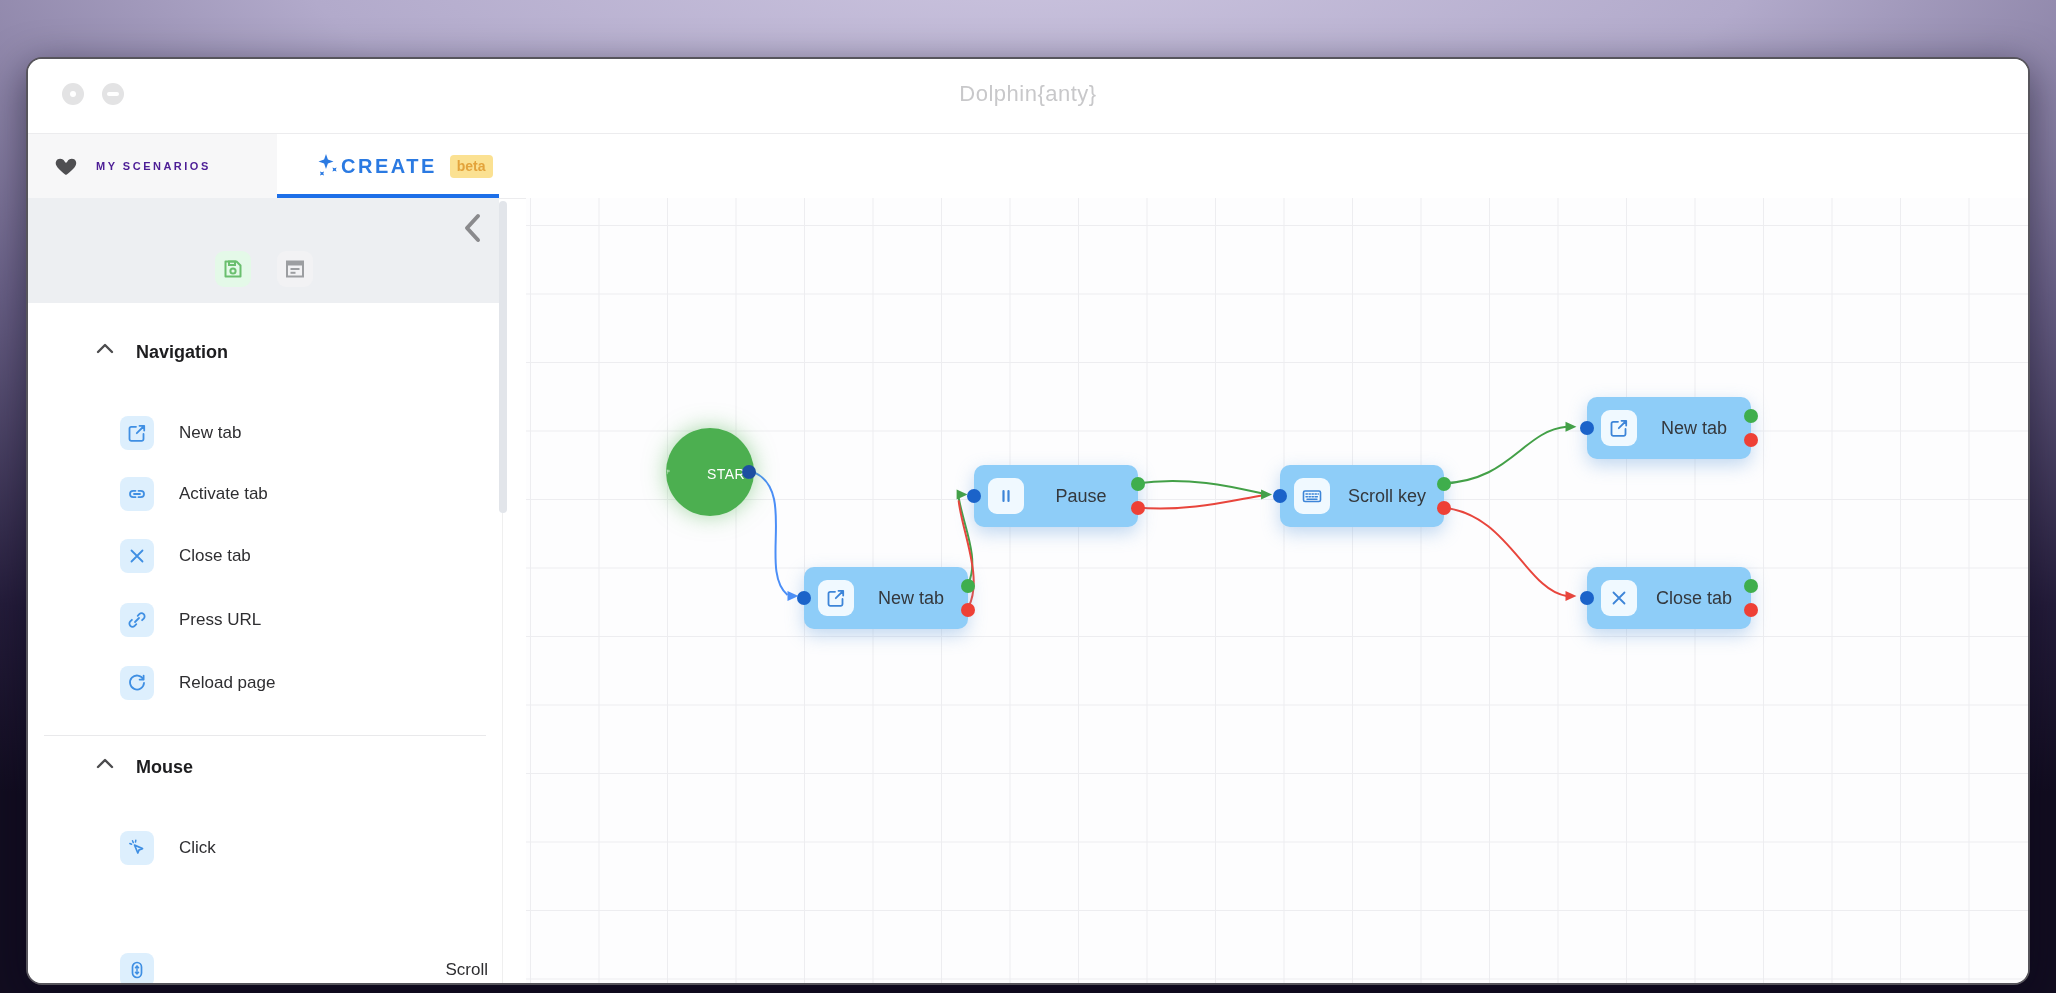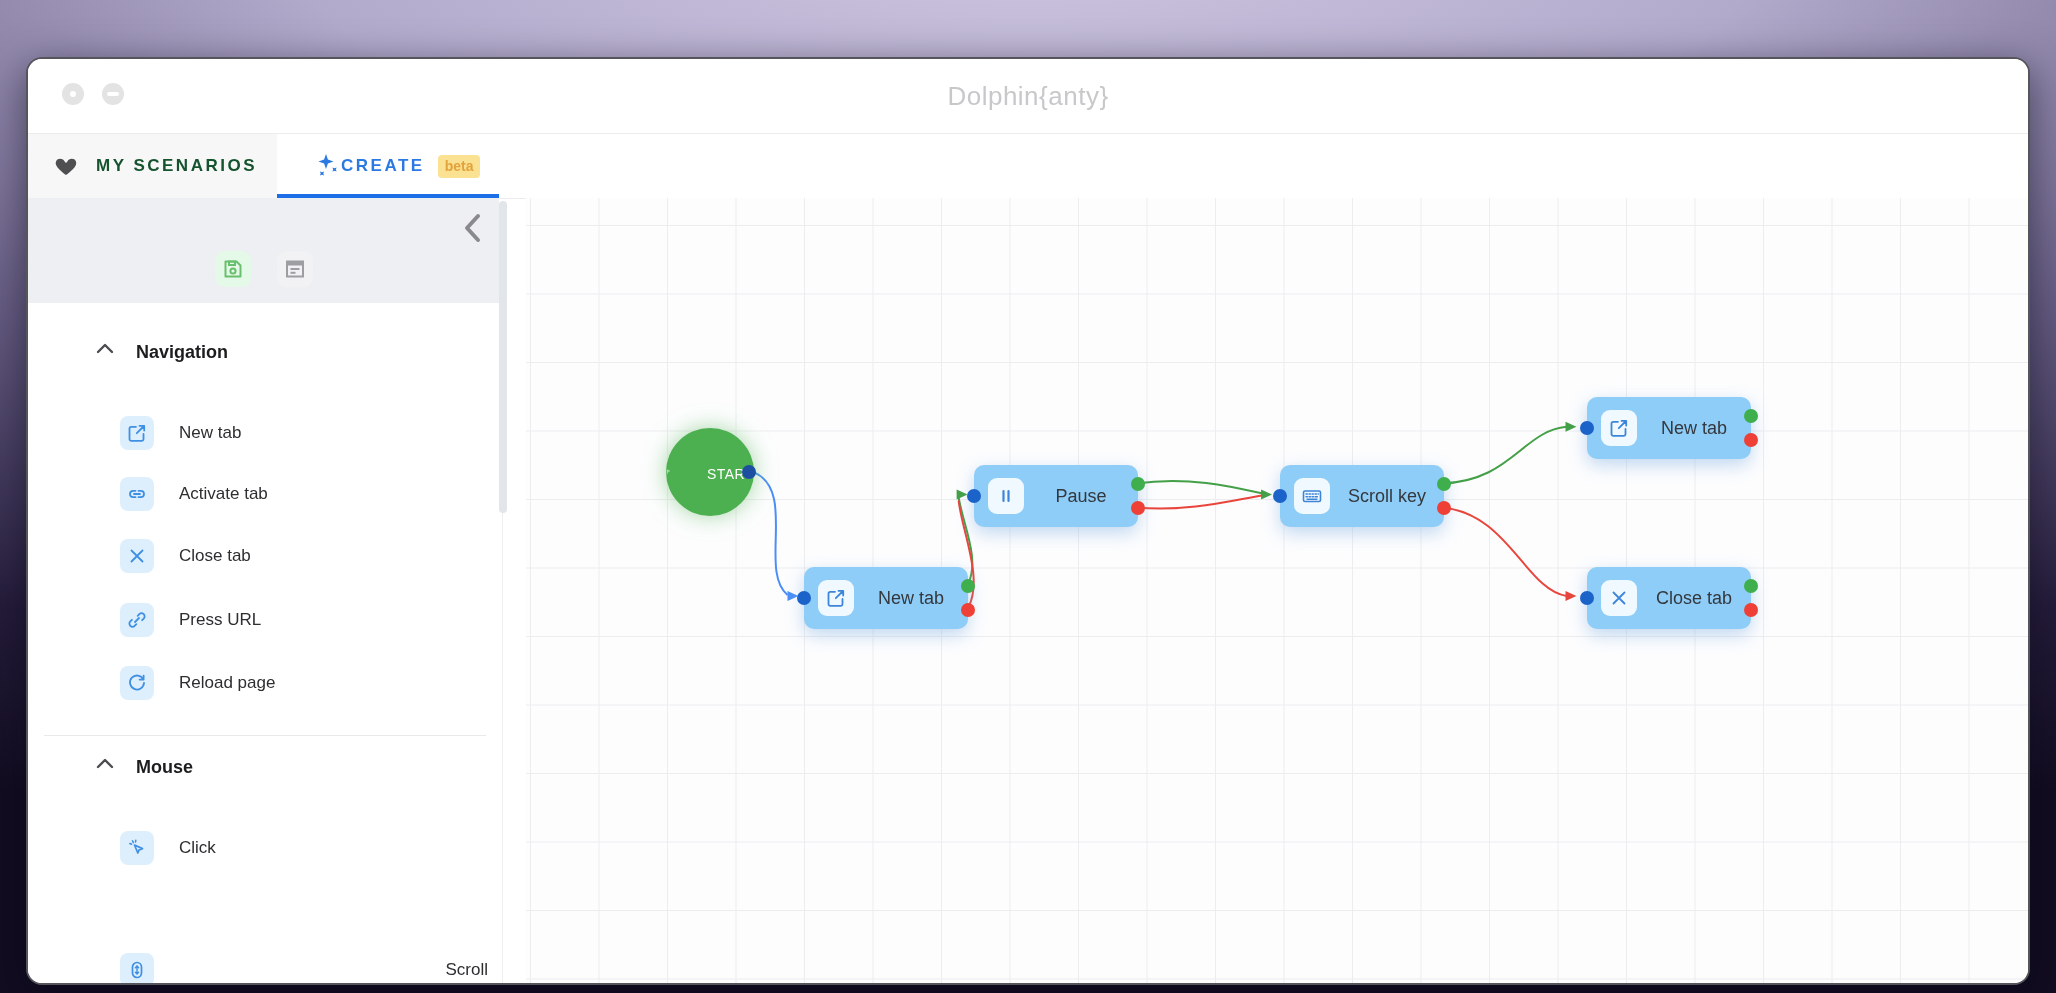--- a/index.html
+++ b/index.html
@@ -16,30 +16,30 @@
     overflow:hidden;
     box-shadow:0 10px 40px rgba(10,5,25,.55);
   }
   
   .titlebar { position:absolute; left:0; top:0; width:100%; height:74px; background:#fff; }
   .winbtn { position:absolute; top:24px; width:22px; height:22px; border-radius:50%; background:#e3e3e4; }
   .winbtn.b1 { left:34px; }
   .winbtn.b2 { left:74px; }
   .winbtn .dot { position:absolute; left:8px; top:8px; width:6px; height:6px; border-radius:50%; background:#fff; }
   .winbtn .bar { position:absolute; left:5px; top:9px; width:12px; height:4px; border-radius:2px; background:#fff; }
-  .title { position:absolute; left:0; right:0; top:22px; text-align:center; font-size:26px; color:#c8c8ca; letter-spacing:.5px; }
+  .title { position:absolute; left:0; right:0; top:22px; text-align:center; font-size:22px; color:#c8c8ca; letter-spacing:.5px; }
   .hline { position:absolute; left:0; width:100%; height:1px; background:#ececee; }
   
   .tabrow { position:absolute; left:0; top:75px; width:100%; height:64px; background:#fff; }
   .tab-scen { position:absolute; left:0; top:0; width:249px; height:64px; background:#f7f7f8; display:flex; align-items:center; cursor:pointer; }
   .tab-scen svg { margin-left:26px; }
-  .tab-scen .lbl { margin-left:18px; font-size:17px; letter-spacing:2.5px; color:#14532d; font-weight:bold; }
+  .tab-scen .lbl { margin-left:18px; font-size:11px; letter-spacing:2.5px; color:#4c1d95; font-weight:bold; }
   .tab-create { position:absolute; left:249px; top:0; width:222px; height:64px; background:#fff; display:flex; align-items:center; cursor:pointer; }
   .tab-create svg { margin-left:38px; }
-  .tab-create .lbl { margin-left:0; font-size:17px; letter-spacing:2.5px; color:#2b7ae2; font-weight:bold; }
+  .tab-create .lbl { margin-left:0; font-size:20px; letter-spacing:2.5px; color:#2b7ae2; font-weight:bold; }
   .beta { margin-left:13px; background:#fbe192; color:#e3a33c; font-size:14px; font-weight:bold; padding:3px 7px 4px; border-radius:4px; }
   .underline { position:absolute; left:249px; top:60px; width:222px; height:4px; background:#1d6fe8; }
   .trash { position:absolute; left:1551px; top:96px; width:24px; height:30px; cursor:pointer; }
   .search { position:absolute; left:1587px; top:83px; width:407px; height:52px; border:2px solid #e4e4e6; border-radius:10px; background:#fff; display:flex; align-items:center; }
   .search svg { margin-left:22px; flex:none; }
   .search input { border:none; outline:none; flex:1; margin-left:12px; font-size:19px; color:#444; font-family:"Liberation Sans",sans-serif; background:transparent; }
   .search input::placeholder { color:#9ba0a6; }
   
   .sidebar { position:absolute; left:0; top:140px; width:484px; bottom:0; background:#fff; }
   .side-top { position:absolute; left:0; top:-1px; width:471px; height:105px; background:#edeff2; }

